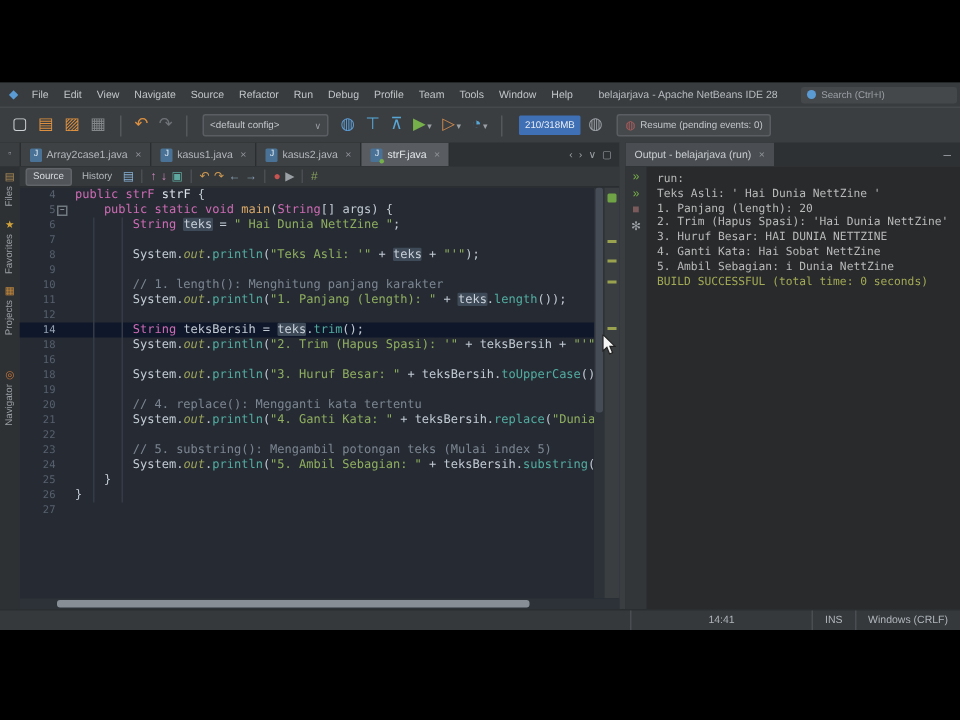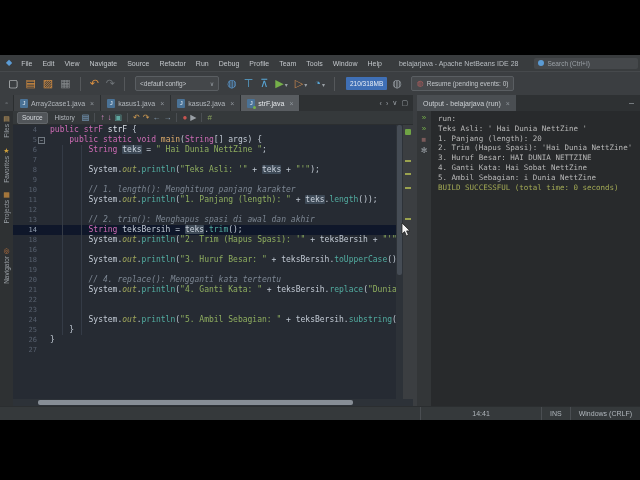--- a/index.html
+++ b/index.html
@@ -74,21 +74,21 @@
   .codelines{position:absolute;left:0;top:0;right:17px;bottom:0;
              font-family:"DejaVu Sans Mono",monospace;font-size:8px;line-height:10px;overflow:hidden;}
   .cl{display:flex;height:10px;white-space:pre;position:relative;}
   .cl.cur{background:#0f172a;}
   .ln{width:24px;flex:none;text-align:right;padding-right:7px;color:#57606e;font-size:7px;}
   .cl.cur .ln{color:#93a0b2;}
   .ct{flex:1;overflow:hidden;padding-left:6px;}
   .fold{position:absolute;left:25px;top:2px;width:5px;height:5px;border:1px solid #707880;
         color:#b8c0c8;font-size:5px;line-height:4px;text-align:center;background:#262b33;}
   .kw{color:#cd6bb4;} .cls{color:#dde3ea;} .mdecl{color:#dcaa6a;} .str{color:#8fae5f;}
-  .cmt{color:#7c8692;font-style:italic;} .mth{color:#52ada1;} .fld{color:#9ea55a;font-style:italic;} .pl{color:#c2cad4;}
+  .cmt{color:#7c8692;} .mth{color:#52ada1;} .fld{color:#9ea55a;font-style:italic;} .pl{color:#c2cad4;}
   .hl{color:#c9d1db;background:#3e4a57;border-radius:1px;}
   .iguide{position:absolute;width:1px;background:#343b46;top:20px;height:190px;}
   .g1{left:49px;}.g2{left:68px;}
   .vscroll{position:absolute;right:10px;top:0;bottom:0;width:7px;background:#2d3238;}
   .vthumb{position:absolute;left:1px;right:1px;top:0;height:150px;background:#454c55;border-radius:2px;}
   .stripe{position:absolute;right:0;top:0;bottom:0;width:10px;background:#3b3e41;}
   .okbadge{position:absolute;left:2px;top:4px;width:6px;height:6px;background:#6fa345;border-radius:1px;}
   .smark{position:absolute;left:2px;width:6px;height:2px;}
   .hscroll{height:7px;flex:none;background:#2d3238;position:relative;}
   .hthumb{position:absolute;top:1px;left:25px;width:315px;height:5px;background:#878e96;border-radius:2px;}
@@ -253,30 +253,29 @@
               <div class="codelines">
                   <div class="cl"><span class="ln">4</span><span class="ct"><span class="kw">public</span><span class="pl"> </span><span class="kw">strF</span><span class="pl"> </span><span class="cls">strF</span><span class="pl"> {</span></span></div>
                   <div class="cl"><span class="ln">5</span><span class="fold">−</span><span class="ct"><span class="pl">    </span><span class="kw">public</span><span class="pl"> </span><span class="kw">static</span><span class="pl"> </span><span class="kw">void</span><span class="pl"> </span><span class="mdecl">main</span><span class="pl">(</span><span class="kw">String</span><span class="pl">[] args) {</span></span></div>
                   <div class="cl"><span class="ln">6</span><span class="ct"><span class="pl">        </span><span class="kw">String</span><span class="pl"> </span><span class="hl">teks</span><span class="pl"> = </span><span class="str">" Hai Dunia NettZine "</span><span class="pl">;</span></span></div>
                   <div class="cl"><span class="ln">7</span><span class="ct"></span></div>
                   <div class="cl"><span class="ln">8</span><span class="ct"><span class="pl">        System.</span><span class="fld">out</span><span class="pl">.</span><span class="mth">println</span><span class="pl">(</span><span class="str">"Teks Asli: '"</span><span class="pl"> + </span><span class="hl">teks</span><span class="pl"> + </span><span class="str">"'"</span><span class="pl">);</span></span></div>
                   <div class="cl"><span class="ln">9</span><span class="ct"></span></div>
                   <div class="cl"><span class="ln">10</span><span class="ct"><span class="pl">        </span><span class="cmt">// 1. length(): Menghitung panjang karakter</span></span></div>
                   <div class="cl"><span class="ln">11</span><span class="ct"><span class="pl">        System.</span><span class="fld">out</span><span class="pl">.</span><span class="mth">println</span><span class="pl">(</span><span class="str">"1. Panjang (length): "</span><span class="pl"> + </span><span class="hl">teks</span><span class="pl">.</span><span class="mth">length</span><span class="pl">());</span></span></div>
                   <div class="cl"><span class="ln">12</span><span class="ct"></span></div>
-                  <div class="cl"><span class="ln">13</span><span class="ct"><span class="pl">        </span><span class="cmt">// 2. trim(): Menghapus spasi di awal dan akhir</span></span></div>
                   <div class="cl cur"><span class="ln">14</span><span class="ct"><span class="pl">        </span><span class="kw">String</span><span class="pl"> teksBersih = </span><span class="hl">teks</span><span class="pl">.</span><span class="mth">trim</span><span class="pl">();</span></span></div>
                   <div class="cl"><span class="ln">18</span><span class="ct"><span class="pl">        System.</span><span class="fld">out</span><span class="pl">.</span><span class="mth">println</span><span class="pl">(</span><span class="str">"2. Trim (Hapus Spasi): '"</span><span class="pl"> + teksBersih + </span><span class="str">"'"</span></span></div>
                   <div class="cl"><span class="ln">16</span><span class="ct"></span></div>
                   <div class="cl"><span class="ln">18</span><span class="ct"><span class="pl">        System.</span><span class="fld">out</span><span class="pl">.</span><span class="mth">println</span><span class="pl">(</span><span class="str">"3. Huruf Besar: "</span><span class="pl"> + teksBersih.</span><span class="mth">toUpperCase</span><span class="pl">());</span></span></div>
                   <div class="cl"><span class="ln">19</span><span class="ct"></span></div>
                   <div class="cl"><span class="ln">20</span><span class="ct"><span class="pl">        </span><span class="cmt">// 4. replace(): Mengganti kata tertentu</span></span></div>
                   <div class="cl"><span class="ln">21</span><span class="ct"><span class="pl">        System.</span><span class="fld">out</span><span class="pl">.</span><span class="mth">println</span><span class="pl">(</span><span class="str">"4. Ganti Kata: "</span><span class="pl"> + teksBersih.</span><span class="mth">replace</span><span class="pl">(</span><span class="str">"Dunia"</span></span></div>
                   <div class="cl"><span class="ln">22</span><span class="ct"></span></div>
-                  <div class="cl"><span class="ln">23</span><span class="ct"><span class="pl">        </span></span></div>
+                  <div class="cl"><span class="ln">23</span><span class="ct"><span class="pl">        </span><span class="cmt">// 5. substring(): Mengambil potongan teks (Mulai index 5)</span></span></div>
                   <div class="cl"><span class="ln">24</span><span class="ct"><span class="pl">        System.</span><span class="fld">out</span><span class="pl">.</span><span class="mth">println</span><span class="pl">(</span><span class="str">"5. Ambil Sebagian: "</span><span class="pl"> + teksBersih.</span><span class="mth">substring</span><span class="pl">(</span></span></div>
                   <div class="cl"><span class="ln">25</span><span class="ct"><span class="pl">    }</span></span></div>
                   <div class="cl"><span class="ln">26</span><span class="ct"><span class="pl">}</span></span></div>
                   <div class="cl"><span class="ln">27</span><span class="ct"></span></div>
                 </div>
               <div class="iguide g1"></div>
               <div class="iguide g2"></div>
               <div class="vscroll">
                   <div class="vthumb"></div>
                 </div>

